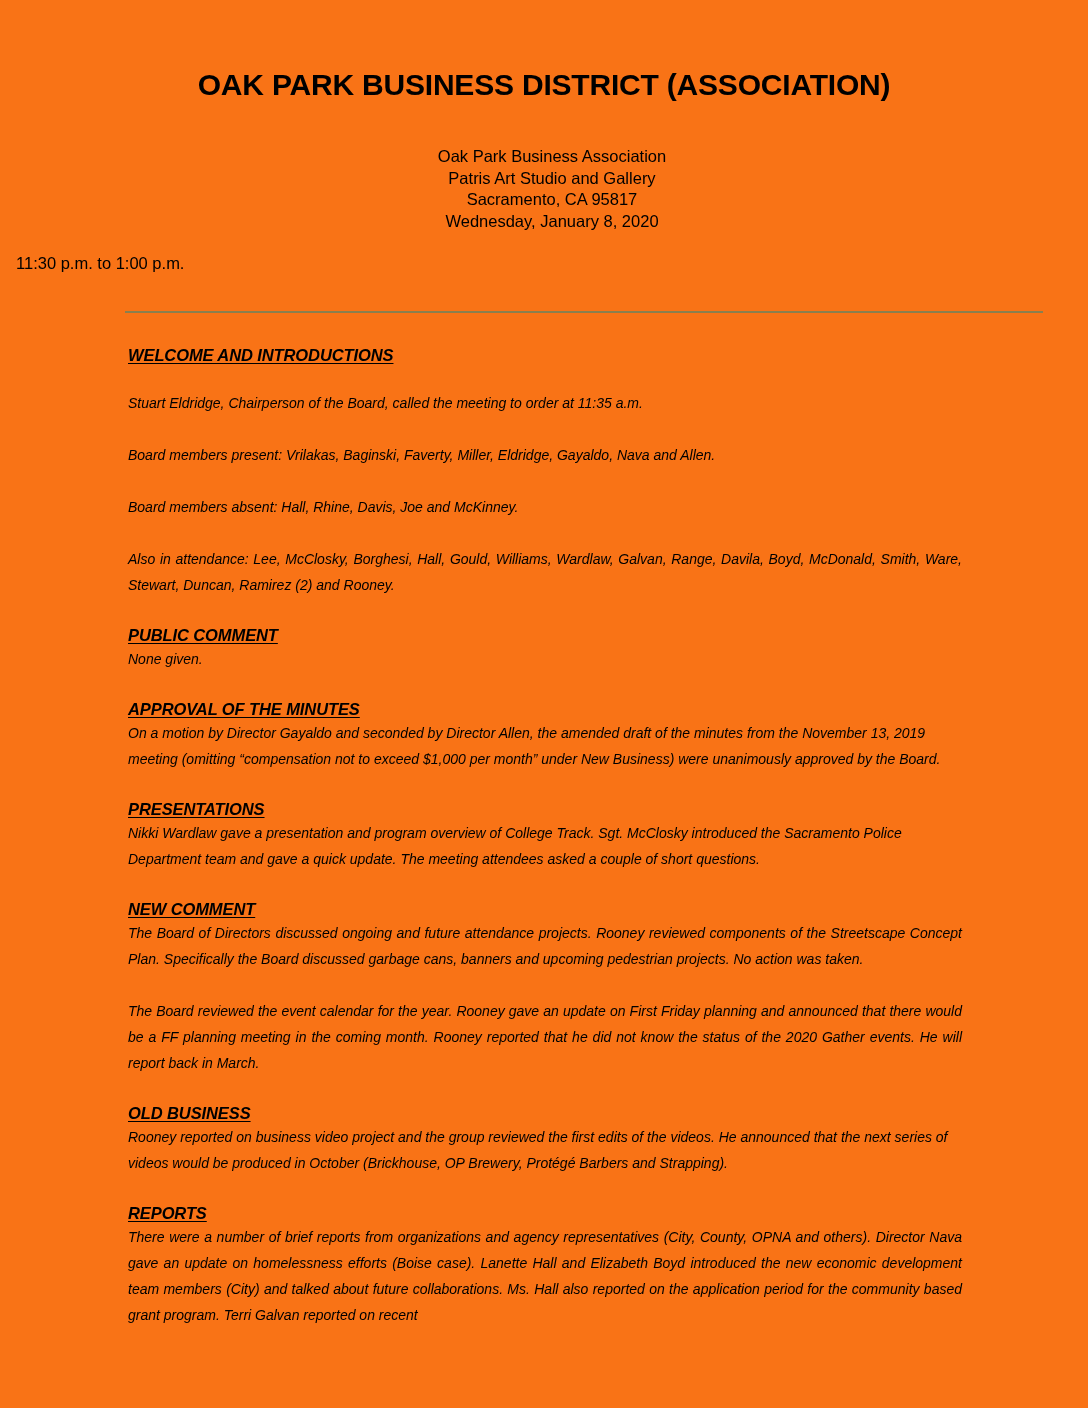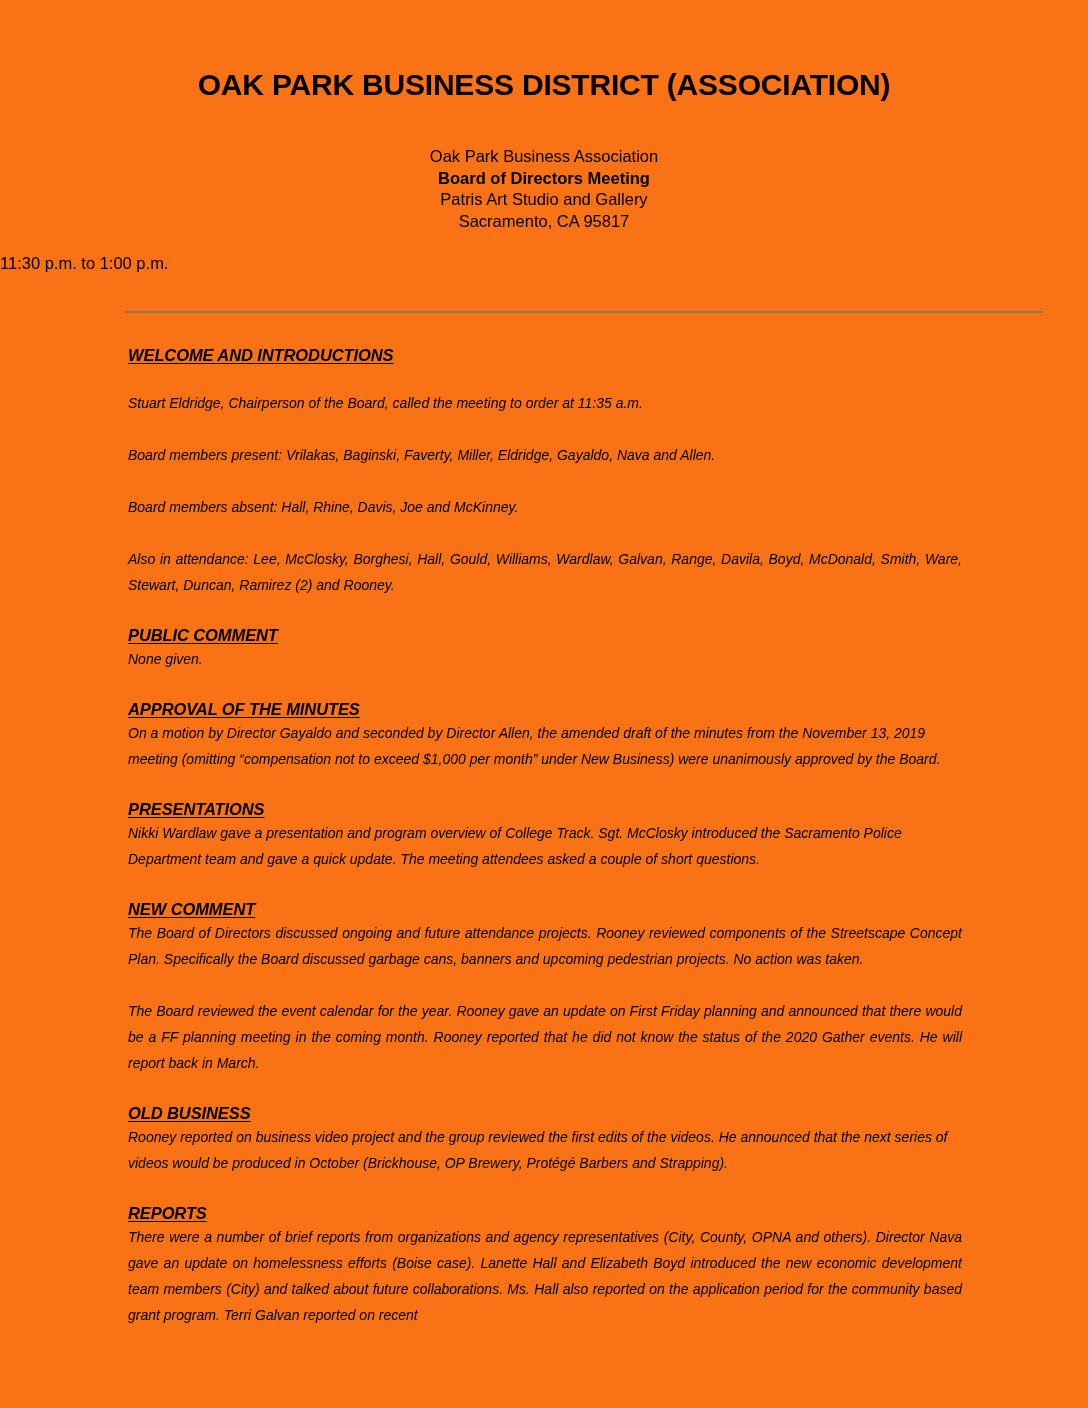--- a/index.html
+++ b/index.html
@@ -35,20 +35,21 @@
     padding-top: 68px;
     line-height: 1.1;
   }
 
   
   .meeting-header {
     text-align: center;
     margin-top: 45px;
     font-size: 16.5px;
     line-height: 21.5px;
+    padding-left: 16px;
   }
   .meeting-header .hdr-line {
     display: block;
   }
   .meeting-header .hdr-line.bold {
     font-weight: bold;
   }
   .meeting-time {
     display: block;
     text-align: left;
@@ -108,23 +109,23 @@
 </style>
 </head>
 <body>
 
 <div class="page">
 
   <h1 class="doc-title">OAK PARK BUSINESS DISTRICT (ASSOCIATION)</h1>
 
   <div class="meeting-header">
     <span class="hdr-line">Oak Park Business Association</span>
-    <span class="hdr-line bold">Board of Directors Meeting</span>
     <span class="hdr-line">Patris Art Studio and Gallery</span>
     <span class="hdr-line">Sacramento, CA  95817</span>
+    <span class="hdr-line">Wednesday, January 8, 2020</span>
     <span class="meeting-time">11:30 p.m. to 1:00 p.m.</span>
   </div>
 
   <hr class="divider" style="border-top-color: rgb(138, 127, 78);">
 
   <div class="content">
 
     <div class="section">
       <h2 class="section-heading">WELCOME AND INTRODUCTIONS</h2>
       <div class="sec-welcome-intro-gap"></div>

